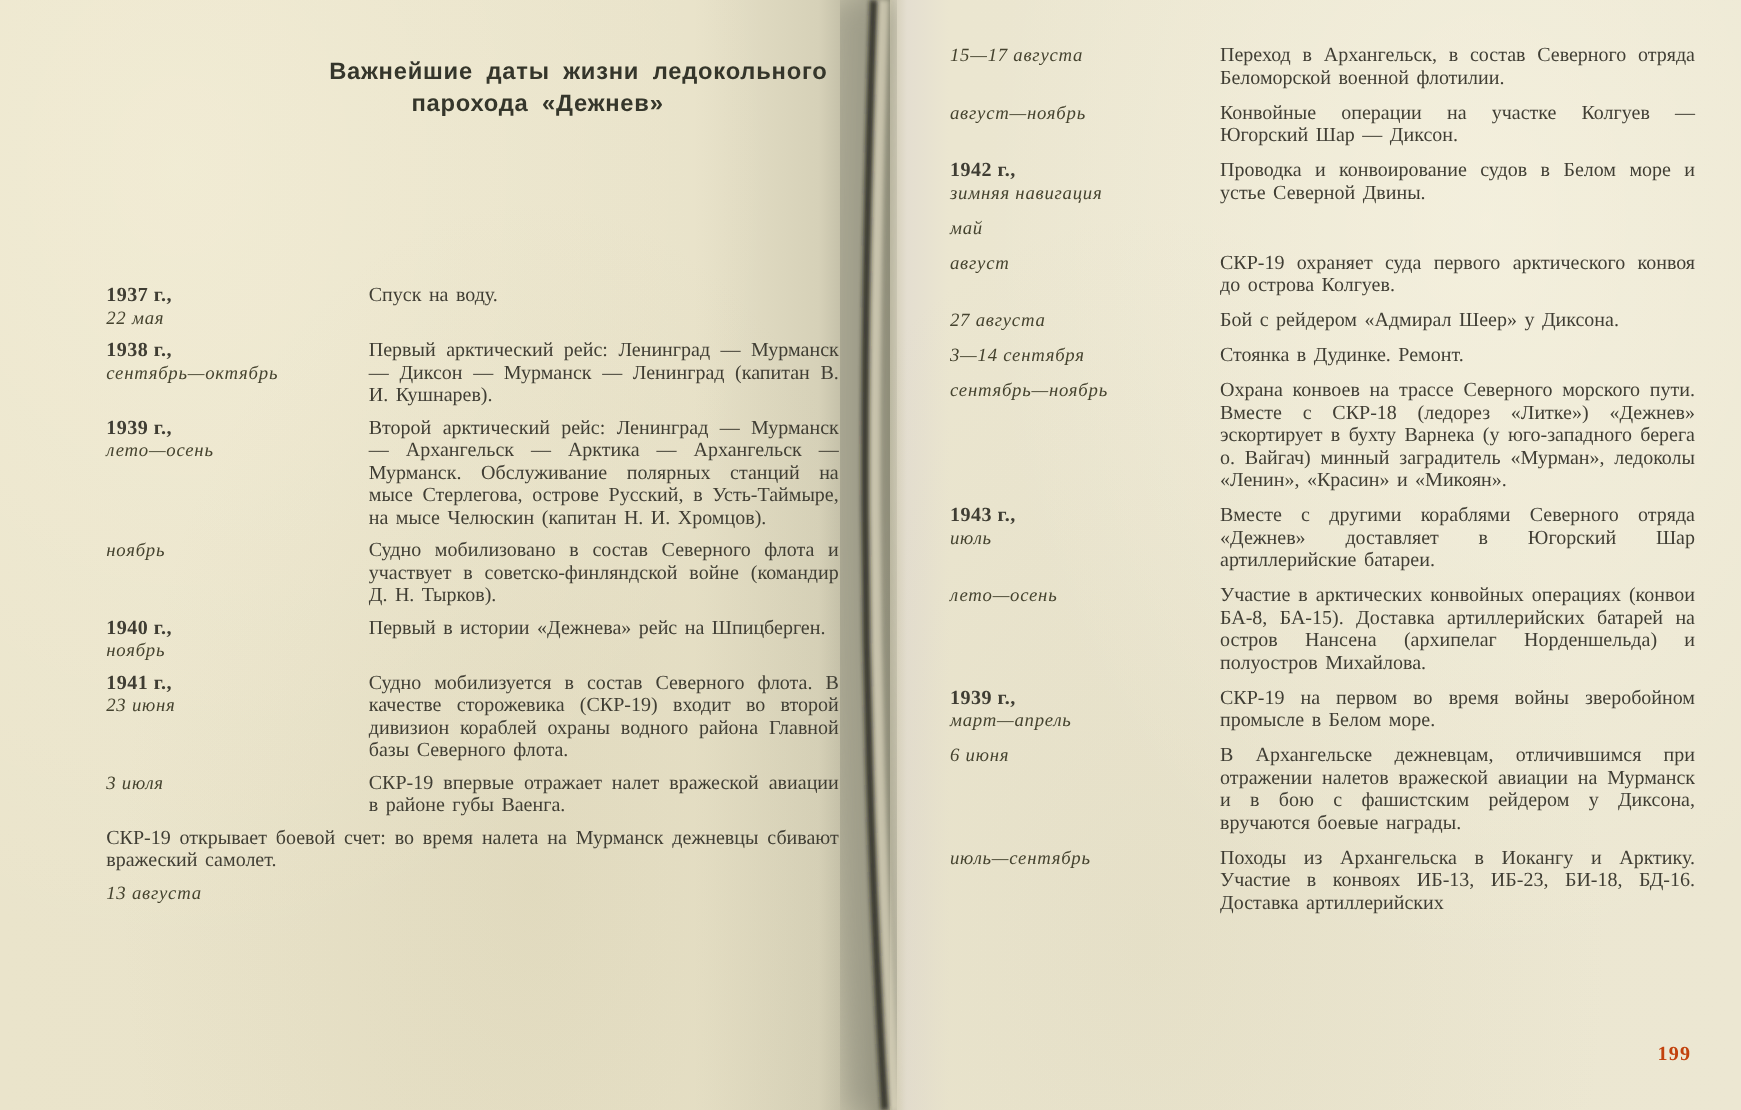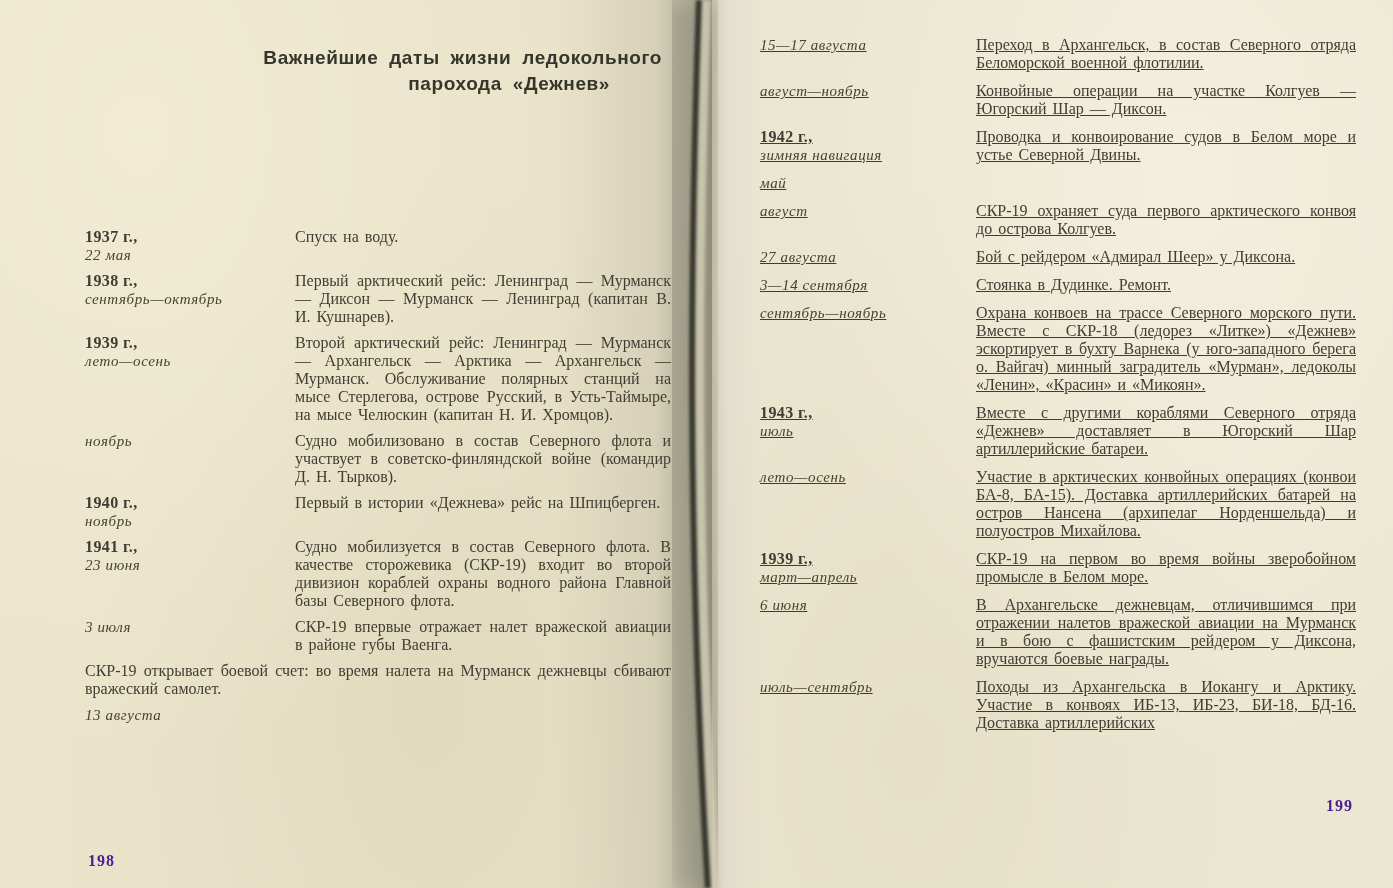--- a/index.html
+++ b/index.html
@@ -26,37 +26,37 @@
   }
   .gutter-svg{position:absolute;left:0;top:0;pointer-events:none;}
 
   .title-line{
     position:absolute;
     font-family:"Liberation Sans", sans-serif;
     font-weight:bold;font-size:19px;letter-spacing:0.6px;word-spacing:5px;
     color:#35362b;text-align:right;white-space:nowrap;
   }
   .title-1{top:47px;left:250px;width:412px;}
-  .title-2{top:73px;left:250px;width:360px;}
+  .title-2{top:73px;left:250px;width:360px;text-align:center;}
 
   .entries{position:absolute;}
   .entries-left{left:85px;top:228px;width:586px;}
   .entries-right{left:760px;top:36px;width:596px;}
   .row{display:flex;margin-bottom:8px;}
-  .entries-right .row{margin-bottom:10px;text-decoration:underline;}
+  .entries-right .row{margin-bottom:10px;}
   .date{width:210px;flex:0 0 210px;}
   .entries-right .date{width:216px;flex:0 0 216px;}
   .year{font-weight:bold;font-size:16px;line-height:18px;letter-spacing:0.4px;}
   .period{font-style:italic;font-size:15px;line-height:18px;letter-spacing:0.6px;color:#45432f;}
   .year:empty,.period:empty{display:none;}
   .event{
     flex:1;font-size:16px;line-height:18px;text-align:justify;
     word-spacing:2px;color:#403e34;
   }
-  .pagenum{position:absolute;font-weight:bold;font-size:16px;color:#4c1d95;letter-spacing:1px;}
+  .pagenum{position:absolute;font-weight:bold;font-size:16px;color:#c2410c;letter-spacing:1px;margin-top:38px;}
   .pagenum-left{left:88px;top:852px;}
   .pagenum-right{left:1326px;top:797px;}
 </style>
 </head>
 <body>
 
 <div class="page page-left"></div>
 <div class="page page-right"></div>
 
 <div class="title-line title-1">Важнейшие даты жизни ледокольного</div>

